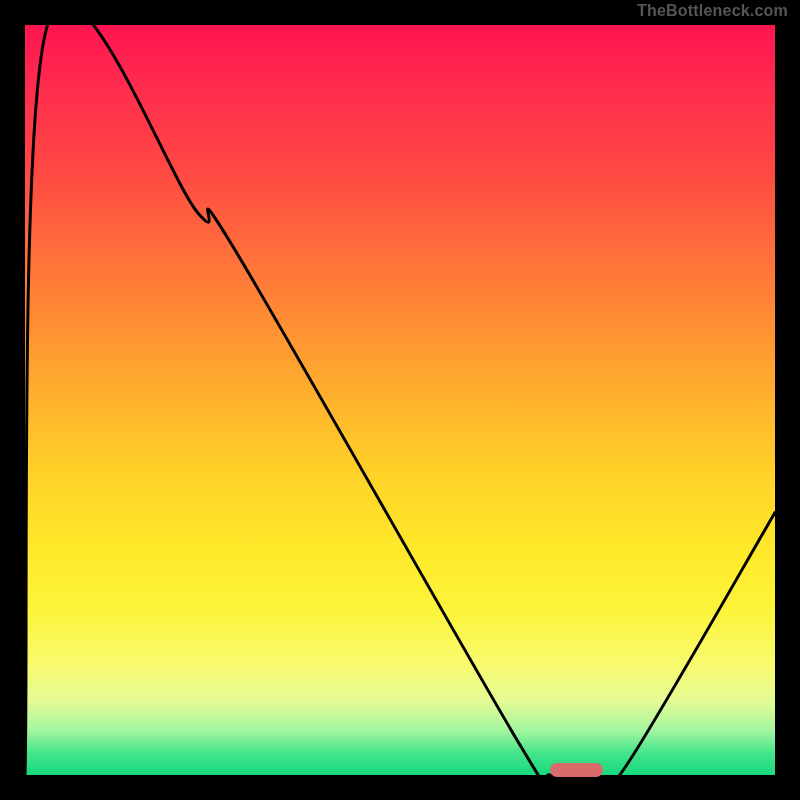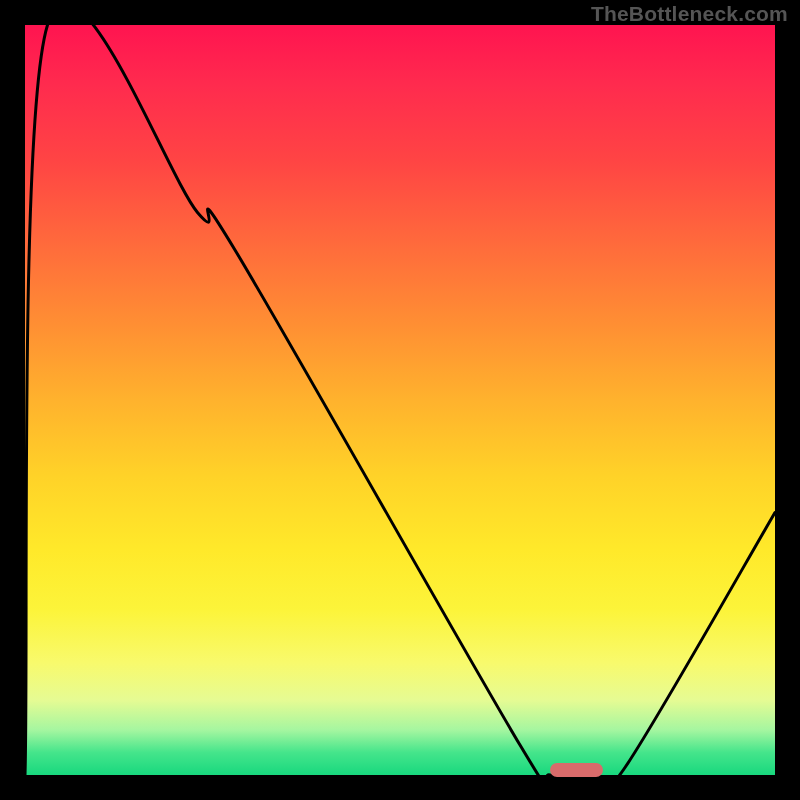--- a/index.html
+++ b/index.html
@@ -15,21 +15,21 @@
     position: relative;
     width: 800px;
     height: 800px;
     background: #000;
   }
   .watermark {
     position: absolute;
     top: 2px;
     right: 12px;
     color: #555;
-    font-size: 21px;
+    font-size: 16px;
     font-weight: 600;
     letter-spacing: 0.2px;
   }
   .plot {
     position: absolute;
     left: 25px;
     top: 25px;
     width: 750px;
     height: 750px;
     

